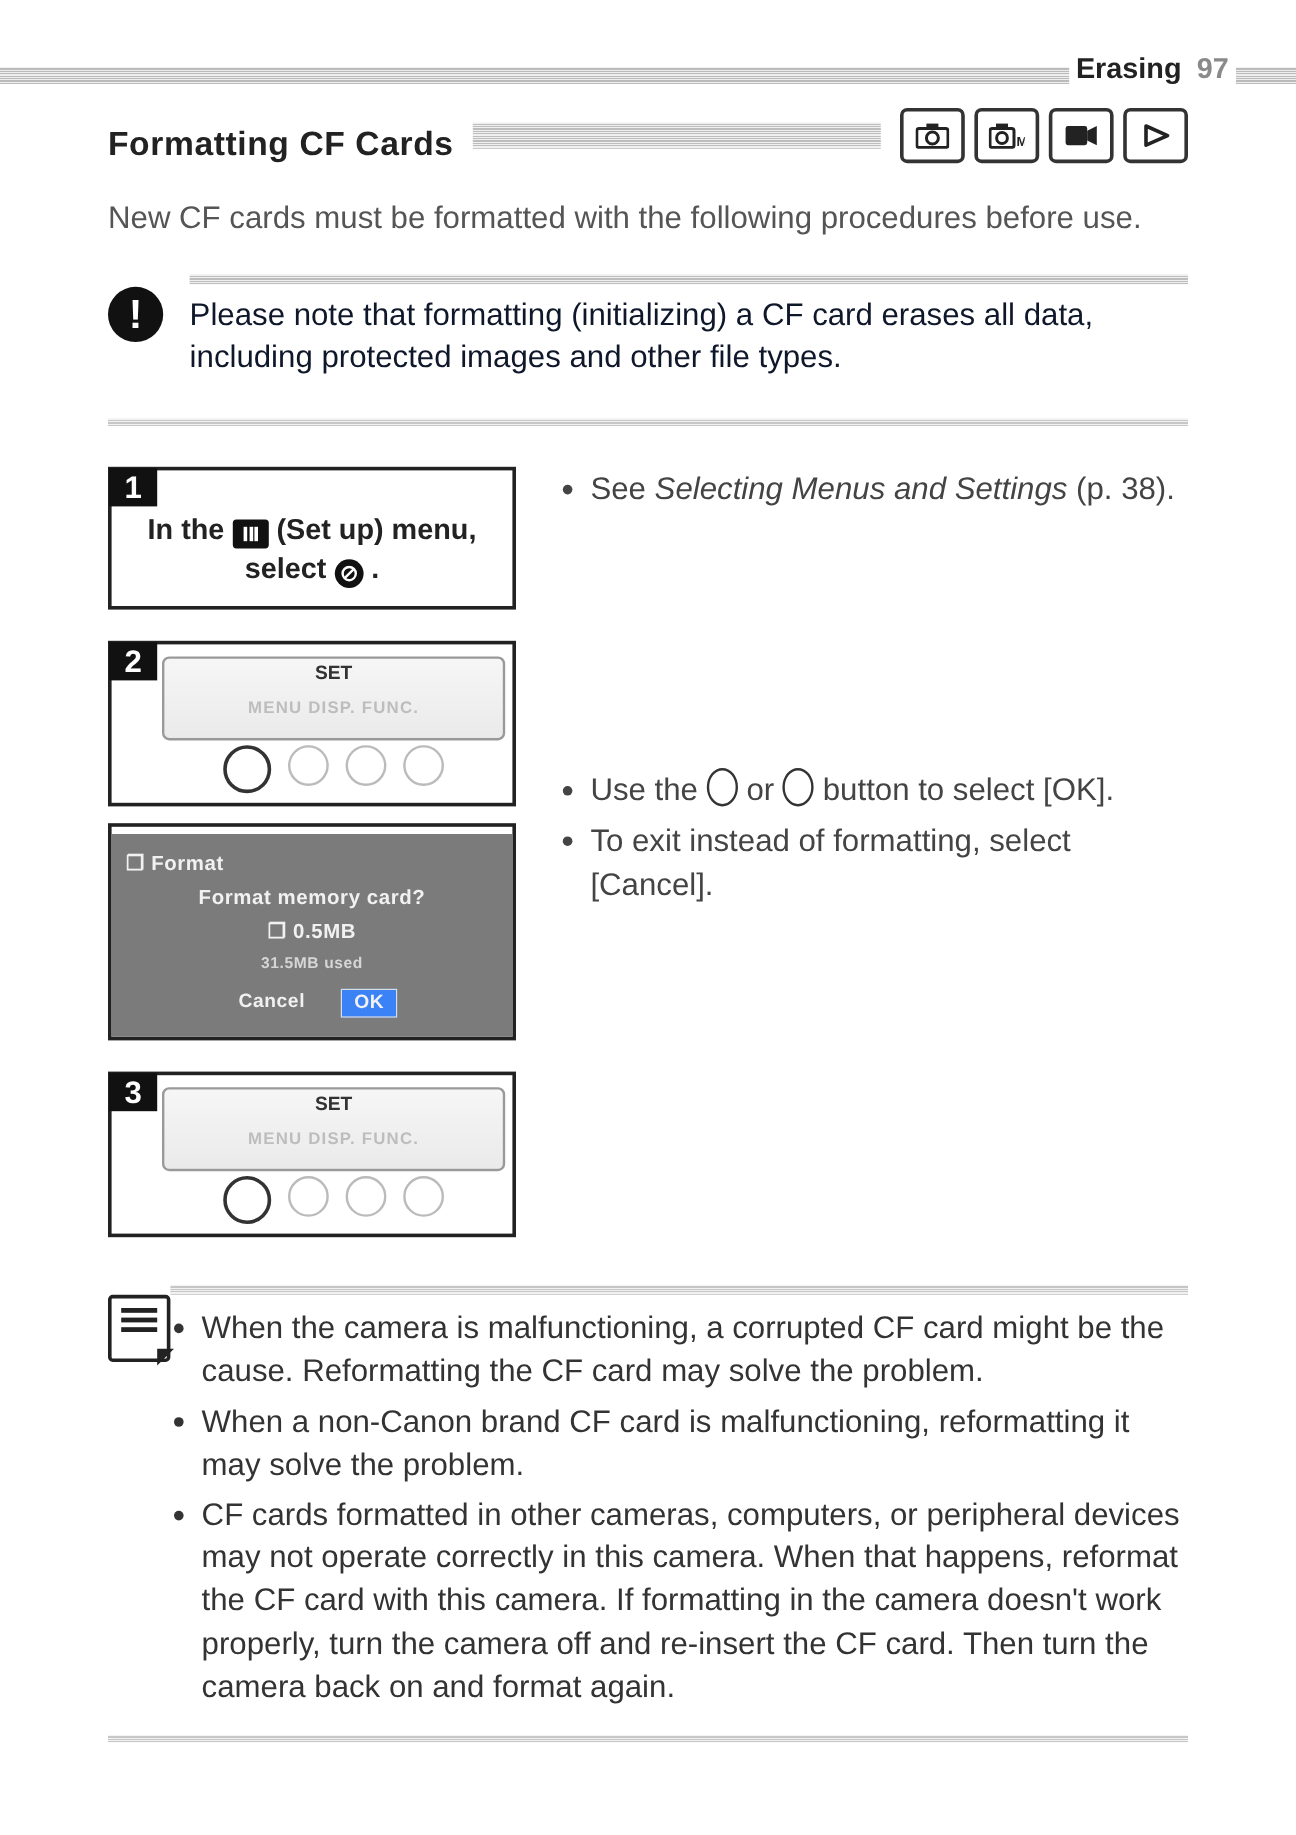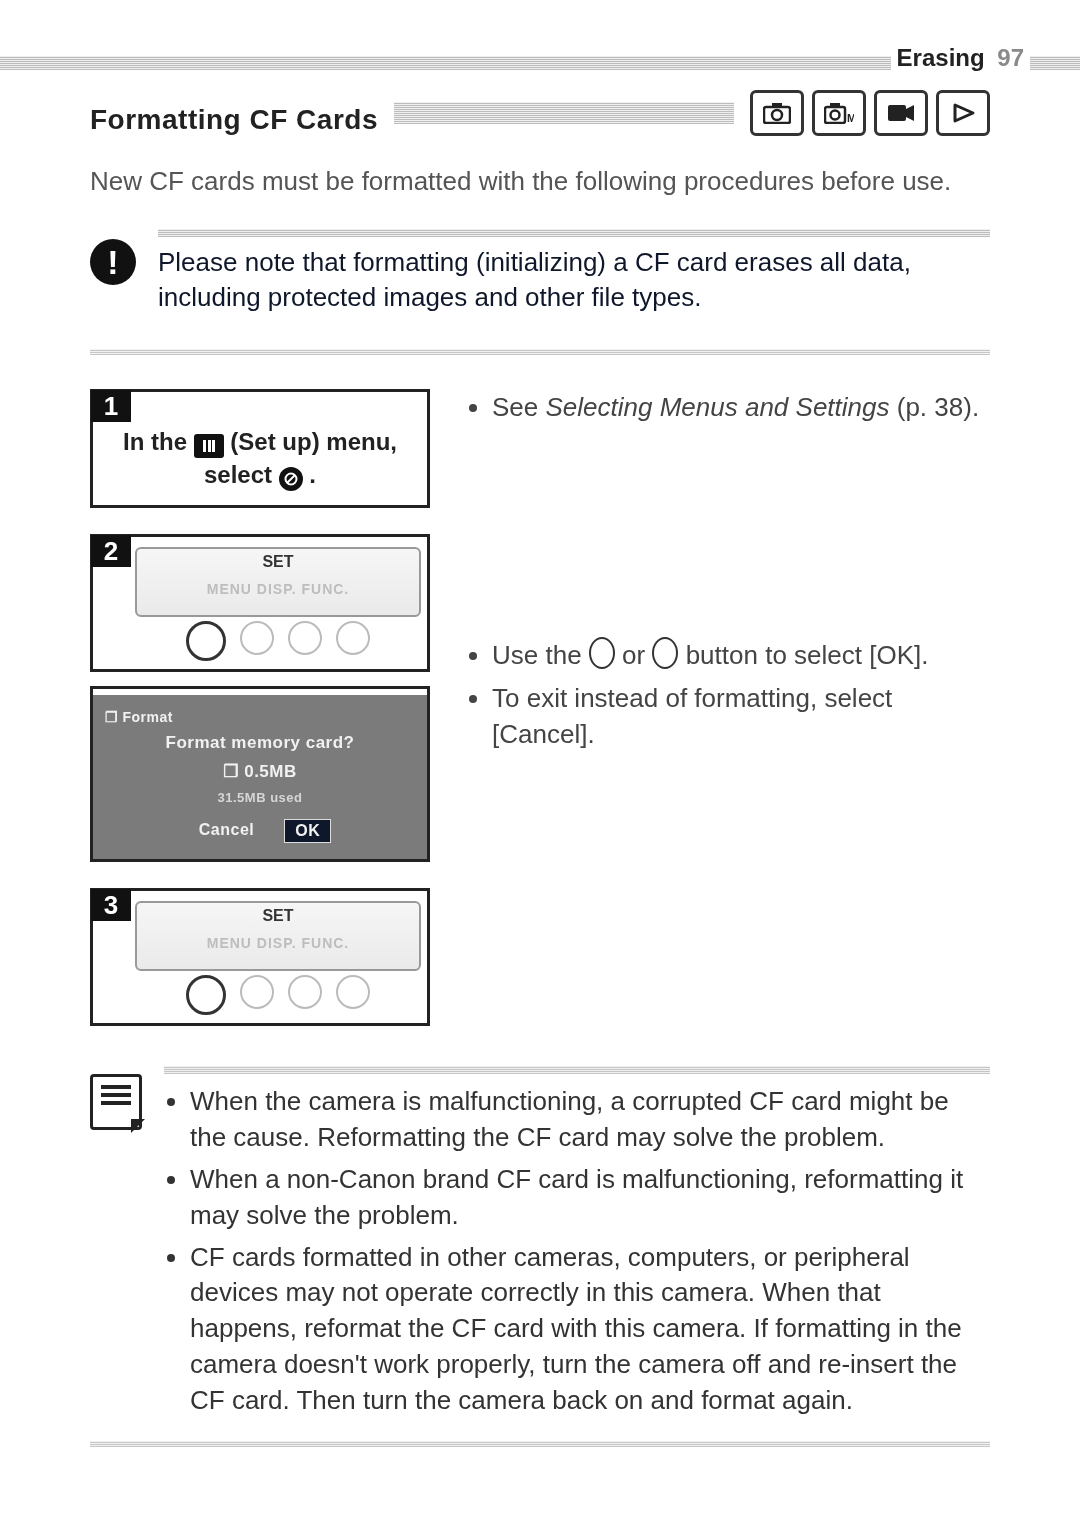--- a/index.html
+++ b/index.html
@@ -205,42 +205,42 @@
     font-size: 18px;
     font-weight: 600;
     padding: 14px 8px 16px 8px;
     letter-spacing: 0.5px;
   }
   .lcd .lcd-title {
     text-align: left;
     font-weight: 800;
     margin-bottom: 8px;
     padding-left: 4px;
-    font-size: 14px;
+    font-size: 17px;
   }
   .lcd .row {
     margin: 8px 0;
     font-size: 17px;
   }
   .lcd .row.dim {
     color: #d6d6d6;
     font-size: 13px;
   }
   .lcd .btns {
     display: flex;
     justify-content: center;
     gap: 20px;
     margin-top: 14px;
     font-size: 16px;
   }
   .lcd .btns span {
     padding: 2px 10px;
   }
   .lcd .btns .sel {
-    background: #0f172a;
+    background: #3b82f6;
     border: 1px solid #ddd;
   }
   .step-desc {
     font-size: 26px;
     line-height: 1.4;
     color: #444;
   }
   .step-desc ul,
   .notes-list {
     margin: 0;
@@ -257,21 +257,20 @@
     display: inline-flex;
     width: 22px;
     height: 28px;
     border: 2.5px solid #333;
     border-radius: 50%;
     vertical-align: -5px;
   }
   
   .notes {
     display: flex;
-    gap: 22px;
     margin-top: 40px;
   }
   .notes-icon {
     width: 46px;
     height: 50px;
     flex: 0 0 46px;
     border: 3px solid #222;
     border-radius: 4px;
     position: relative;
     margin-top: 8px;

